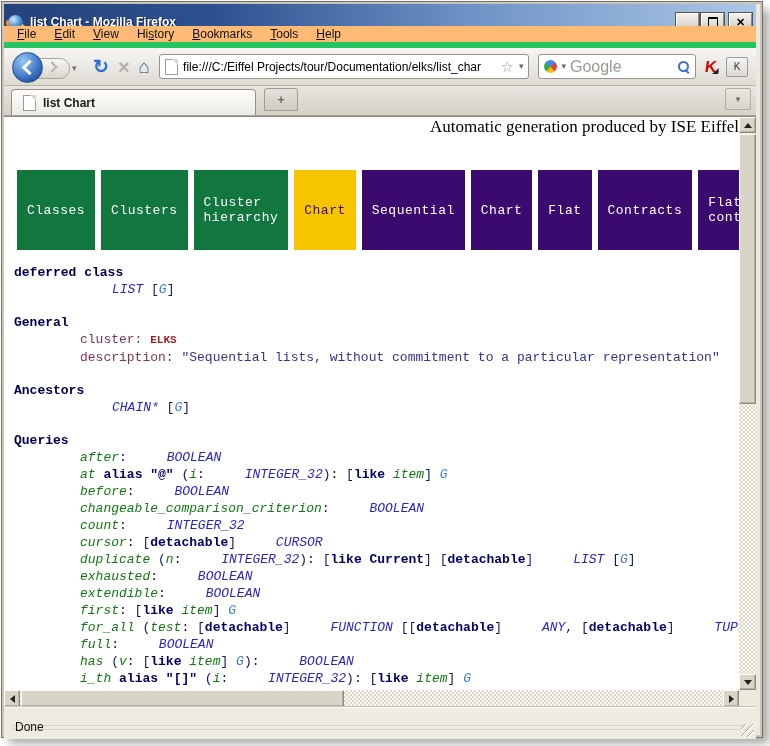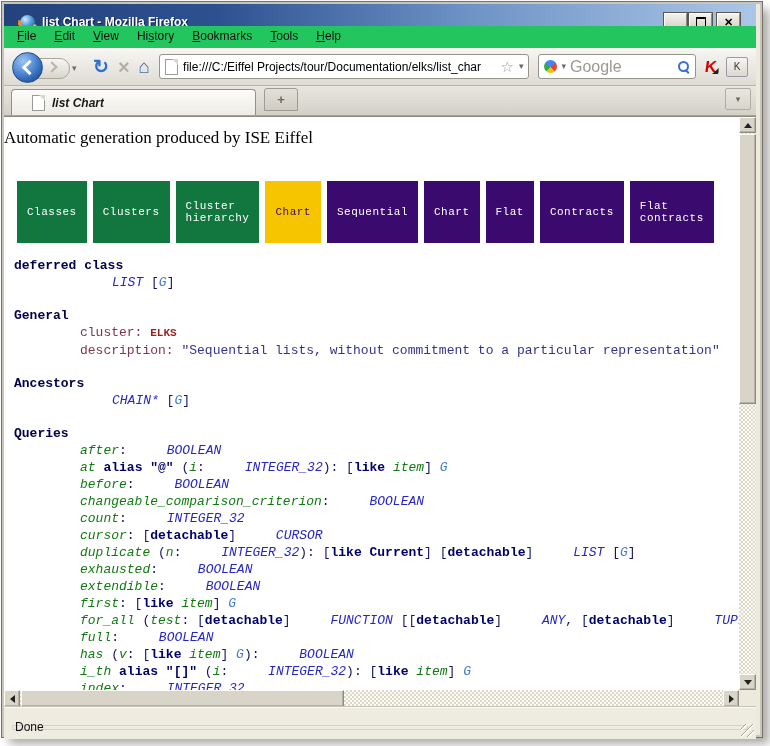--- a/index.html
+++ b/index.html
@@ -1,30 +1,30 @@
 <!DOCTYPE html>
 <html><head>
 <meta charset="utf-8">
 <style>
   html,body{margin:0;padding:0;}
   body{width:770px;height:746px;background:#ffffff;font-family:"Liberation Sans",sans-serif;position:relative;overflow:hidden;}
   .window{position:absolute;left:2px;top:2px;width:756px;height:731px;border:2px solid #c9c5bb;outline:1px solid #767266;background:#ece9e0;box-shadow:7px 7px 9px rgba(90,88,80,.5);box-sizing:content-box;}
   
-  .titlebar{position:absolute;left:0;top:0;width:752px;height:36px;background:linear-gradient(90deg,#24427c 0%,#2d5190 28%,#6e93c6 62%,#abc6e6 100%);display:flex;align-items:center;padding:0 16px;box-sizing:border-box;}
+  .titlebar{position:absolute;left:0;top:0;width:752px;height:36px;background:linear-gradient(90deg,#24427c 0%,#2d5190 28%,#6e93c6 62%,#abc6e6 100%);display:flex;align-items:center;padding:0 4px;box-sizing:border-box;}
   .fficon{width:15px;height:15px;border-radius:50%;background:radial-gradient(circle at 35% 30%,#cfe8ff 0%,#4f9bd8 45%,#1f5a9e 85%);position:relative;flex:0 0 auto;}
   .fficon:after{content:"";position:absolute;inset:-2px;border:3px solid transparent;border-left-color:#ff8a1e;border-bottom-color:#ffb52a;border-radius:50%;transform:rotate(-30deg);}
   .title-text{color:#fff;font-size:12px;font-weight:bold;margin-left:7px;text-shadow:1px 1px 1px rgba(0,0,30,.6);flex:1;white-space:nowrap;overflow:hidden;}
   .winbtns{display:flex;gap:2px;}
   .wbtn{width:21px;height:17px;background:linear-gradient(#f4f2ee,#cfcbc1);border:1px solid #8d897d;border-top-color:#fdfcfa;border-left-color:#fdfcfa;box-shadow:0 0 0 1px #5a574e;display:flex;align-items:center;justify-content:center;position:relative;}
   .glyph-min{width:8px;height:2px;background:#000;margin-top:9px;}
   .glyph-max{width:8px;height:7px;border:1px solid #000;border-top-width:2px;}
   .glyph-close{font-size:11px;font-weight:bold;color:#000;line-height:1;}
   .wbtn.close{margin-left:3px;}
   
-  .menubar{position:absolute;left:0;top:22px;width:752px;height:22px;background:#22c55e;border-bottom:2px solid #22c55e;display:flex;align-items:center;padding-left:4px;box-sizing:border-box;}
+  .menubar{position:absolute;left:0;top:22px;width:752px;height:22px;background:#fdba74;border-bottom:6px solid #22c55e;display:flex;align-items:center;padding-left:4px;box-sizing:border-box;}
   .menu-item{font-size:12px;color:#111;padding:3px 9px;cursor:default;}
   .menu-item .accel{text-decoration:underline;}
   
   .toolbar{position:absolute;left:0;top:44px;width:752px;height:38px;background:linear-gradient(#f7f6f3,#dedbd3);border-bottom:1px solid #b8b4aa;display:flex;align-items:center;padding:0 8px;box-sizing:border-box;gap:9px;}
   .bf-group{position:relative;width:72px;height:30px;flex:0 0 auto;}
   .fwd-pill{position:absolute;left:20px;top:6px;width:36px;height:19px;border:1px solid #aaa69c;border-radius:0 10px 10px 0;background:linear-gradient(#f6f5f2,#d9d6ce);}
   .back-circle{position:absolute;left:0;top:0;width:29px;height:29px;border-radius:50%;background:radial-gradient(circle at 35% 28%,#9cc6f2 0%,#3e78c8 55%,#16407e 95%);border:1px solid #23508c;display:flex;align-items:center;justify-content:center;}
   .chev{width:8px;height:8px;border-left:3px solid #fff;border-bottom:3px solid #fff;transform:rotate(45deg);margin-left:3px;}
   .chev.fwd{position:absolute;left:36px;top:11px;border-color:#b9b5ab;transform:rotate(-135deg);margin:0;width:6px;height:6px;border-width:2px;}
   .dd{font-size:9px;color:#6e6a60;line-height:1;}
@@ -42,30 +42,30 @@
   .gball{width:13px;height:13px;border-radius:50%;background:conic-gradient(from -45deg,#4285f4 0 25%,#ea4335 0 50%,#fbbc05 0 75%,#34a853 0 100%);flex:0 0 auto;}
   .search-text{font-size:16px;color:#9a9890;flex:1;white-space:nowrap;overflow:hidden;}
   .mag{position:relative;width:13px;height:13px;flex:0 0 auto;}
   .mag i{position:absolute;left:1px;top:1px;width:7px;height:7px;border:2px solid #3a6fd0;border-radius:50%;}
   .mag b{position:absolute;left:9px;top:9px;width:5px;height:2px;background:#3a6fd0;transform:rotate(45deg);transform-origin:0 0;}
   .kasp{font-size:16px;font-weight:bold;color:#d40000;position:relative;flex:0 0 auto;transform:skewX(-8deg);}
   .kasp:after{content:"";position:absolute;right:-2px;bottom:2px;border:3px solid transparent;border-right-color:#222;border-bottom-color:#222;}
   .kbtn{width:20px;height:18px;background:linear-gradient(#f6f5f2,#dcd8d0);border:1px solid #9c98a8;border-radius:2px;font-size:10px;color:#333;display:flex;align-items:center;justify-content:center;flex:0 0 auto;}
   
   .tabbar{position:absolute;left:0;top:82px;width:752px;height:30px;background:linear-gradient(#e9e6df,#d3d0c8);border-bottom:1px solid #a6a298;box-sizing:border-box;}
-  .tab{position:absolute;left:7px;bottom:0;width:245px;height:26px;background:linear-gradient(#fdfcfa,#edebe5);border:1px solid #949086;border-bottom:none;border-radius:4px 4px 0 0;display:flex;align-items:center;padding:0 20px;gap:7px;box-sizing:border-box;font-style:italic;}
+  .tab{position:absolute;left:7px;bottom:0;width:245px;height:26px;background:linear-gradient(#fdfcfa,#edebe5);border:1px solid #949086;border-bottom:none;border-radius:4px 4px 0 0;display:flex;align-items:center;padding:0 11px;gap:7px;box-sizing:border-box;}
   .tab-label{font-size:12px;font-weight:bold;color:#1a1a1a;white-space:nowrap;overflow:hidden;}
   .newtab{position:absolute;left:260px;bottom:4px;width:32px;height:21px;background:linear-gradient(#e3e0d9,#cfccc4);border:1px solid #a09c92;border-radius:3px 3px 0 0;display:flex;align-items:center;justify-content:center;font-size:13px;color:#6e6a60;font-weight:bold;}
   .alltabs{position:absolute;right:5px;bottom:5px;width:24px;height:20px;border:1px solid #b1ada3;border-radius:2px;background:linear-gradient(#e9e6df,#d8d5cd);display:flex;align-items:center;justify-content:center;}
   
   .client{position:absolute;left:0;top:112px;width:752px;height:590px;background:#fff;border-top:1px solid #8e8a80;box-sizing:border-box;}
   .page{position:absolute;left:0;top:0;width:735px;height:573px;background:#fff;overflow:hidden;}
-  .banner{font-family:"Liberation Serif",serif;font-size:17px;color:#000;text-align:left;margin-top:11px;}
+  .banner{font-family:"Liberation Serif",serif;font-size:17px;color:#000;text-align:right;}
   .btnrow{display:flex;gap:6px;margin:33px 0 0 13px;align-items:stretch;}
-  .navbtn{min-height:46px;display:flex;flex-direction:column;justify-content:center;padding:8px 10px;font-family:"Liberation Mono","DejaVu Sans Mono",monospace;font-size:11px;letter-spacing:.5px;color:#fff;white-space:nowrap;cursor:pointer;}
+  .navbtn{min-height:46px;display:flex;flex-direction:column;justify-content:center;padding:17px 10px;font-family:"Liberation Mono","DejaVu Sans Mono",monospace;font-size:13px;letter-spacing:.5px;color:#fff;white-space:nowrap;cursor:pointer;}
   .navbtn.green{background:#11773e;}
   .navbtn.purple{background:#3a0a6e;}
   .navbtn.gold{background:#f6c500;color:#3a0a6e;}
   .code{font-family:"Liberation Mono","DejaVu Sans Mono",monospace;font-size:13px;line-height:17px;white-space:pre;margin-top:14px;}
   .line{padding-left:10px;}
   .line.ind{padding-left:76px;}
   .gap{height:16px;}
   .seg-h{color:#00004f;font-weight:bold;}
   .seg-f{color:#107a10;font-style:italic;}
   .seg-t{color:#2626c8;font-style:italic;margin-left:32px;}

